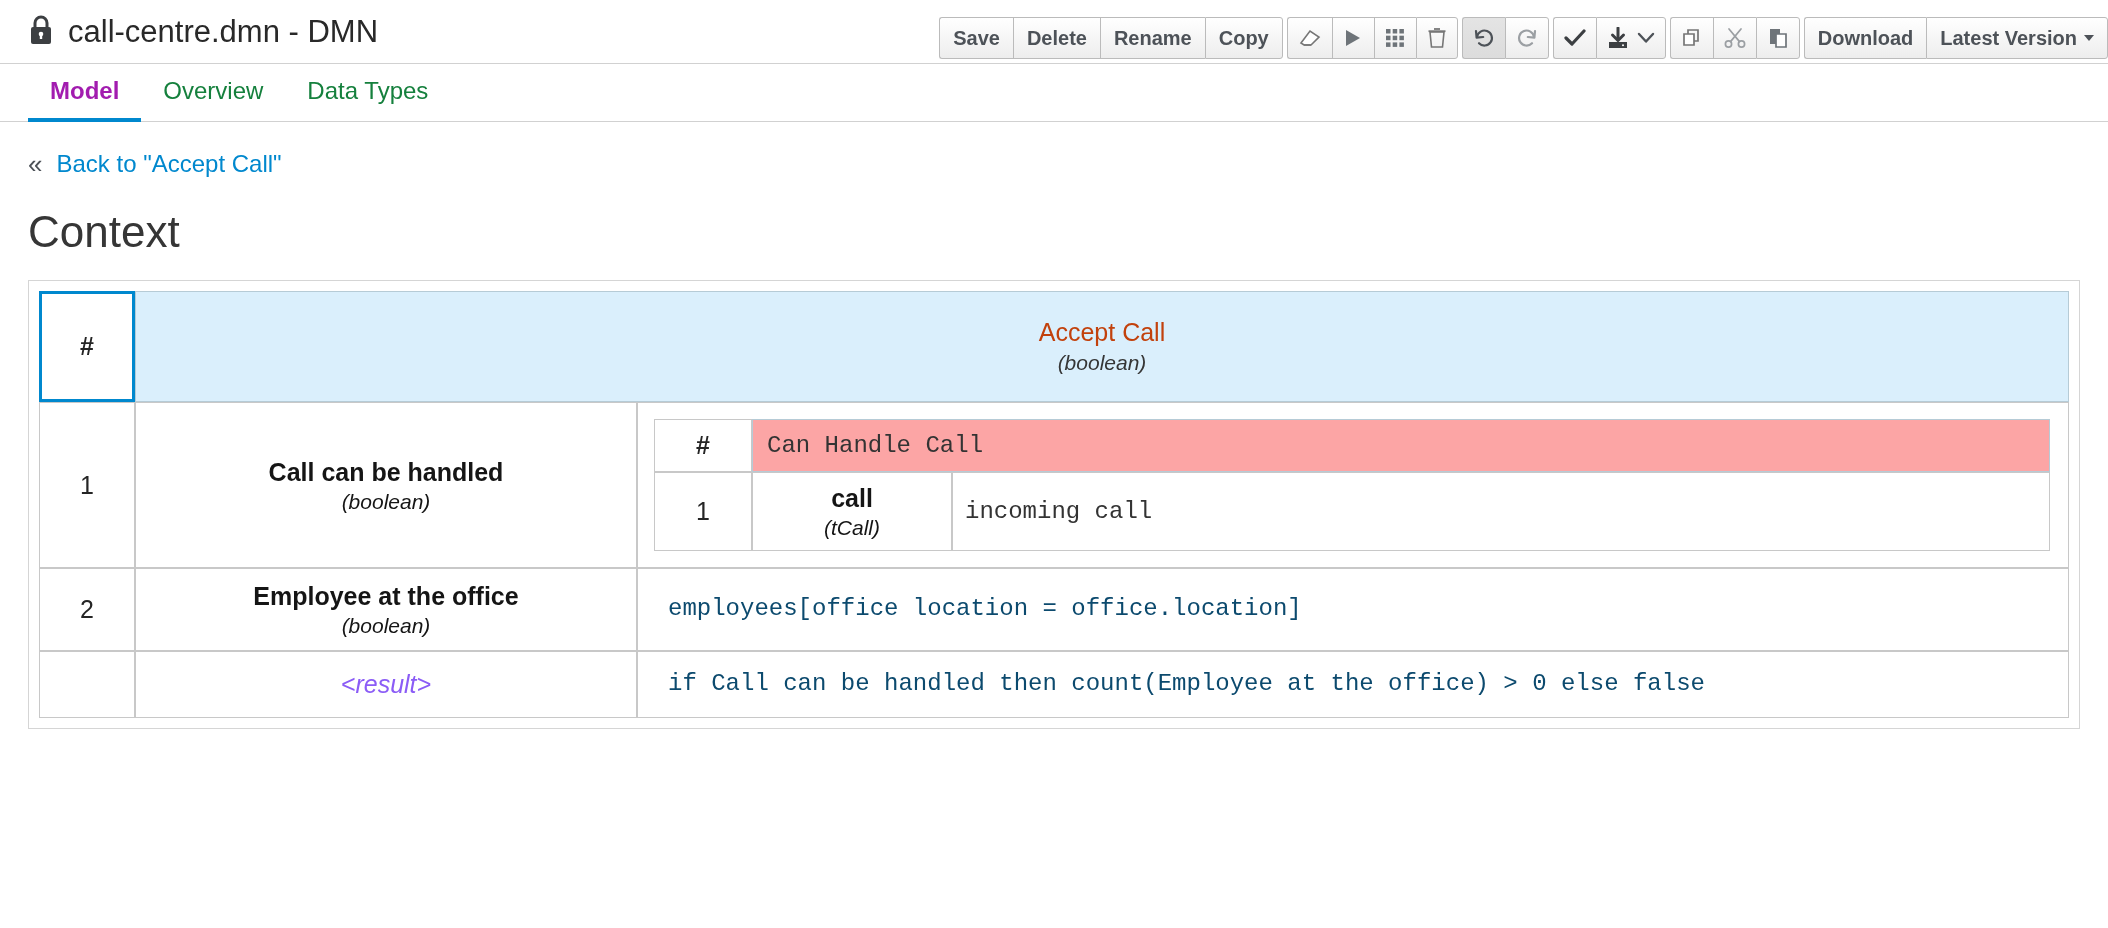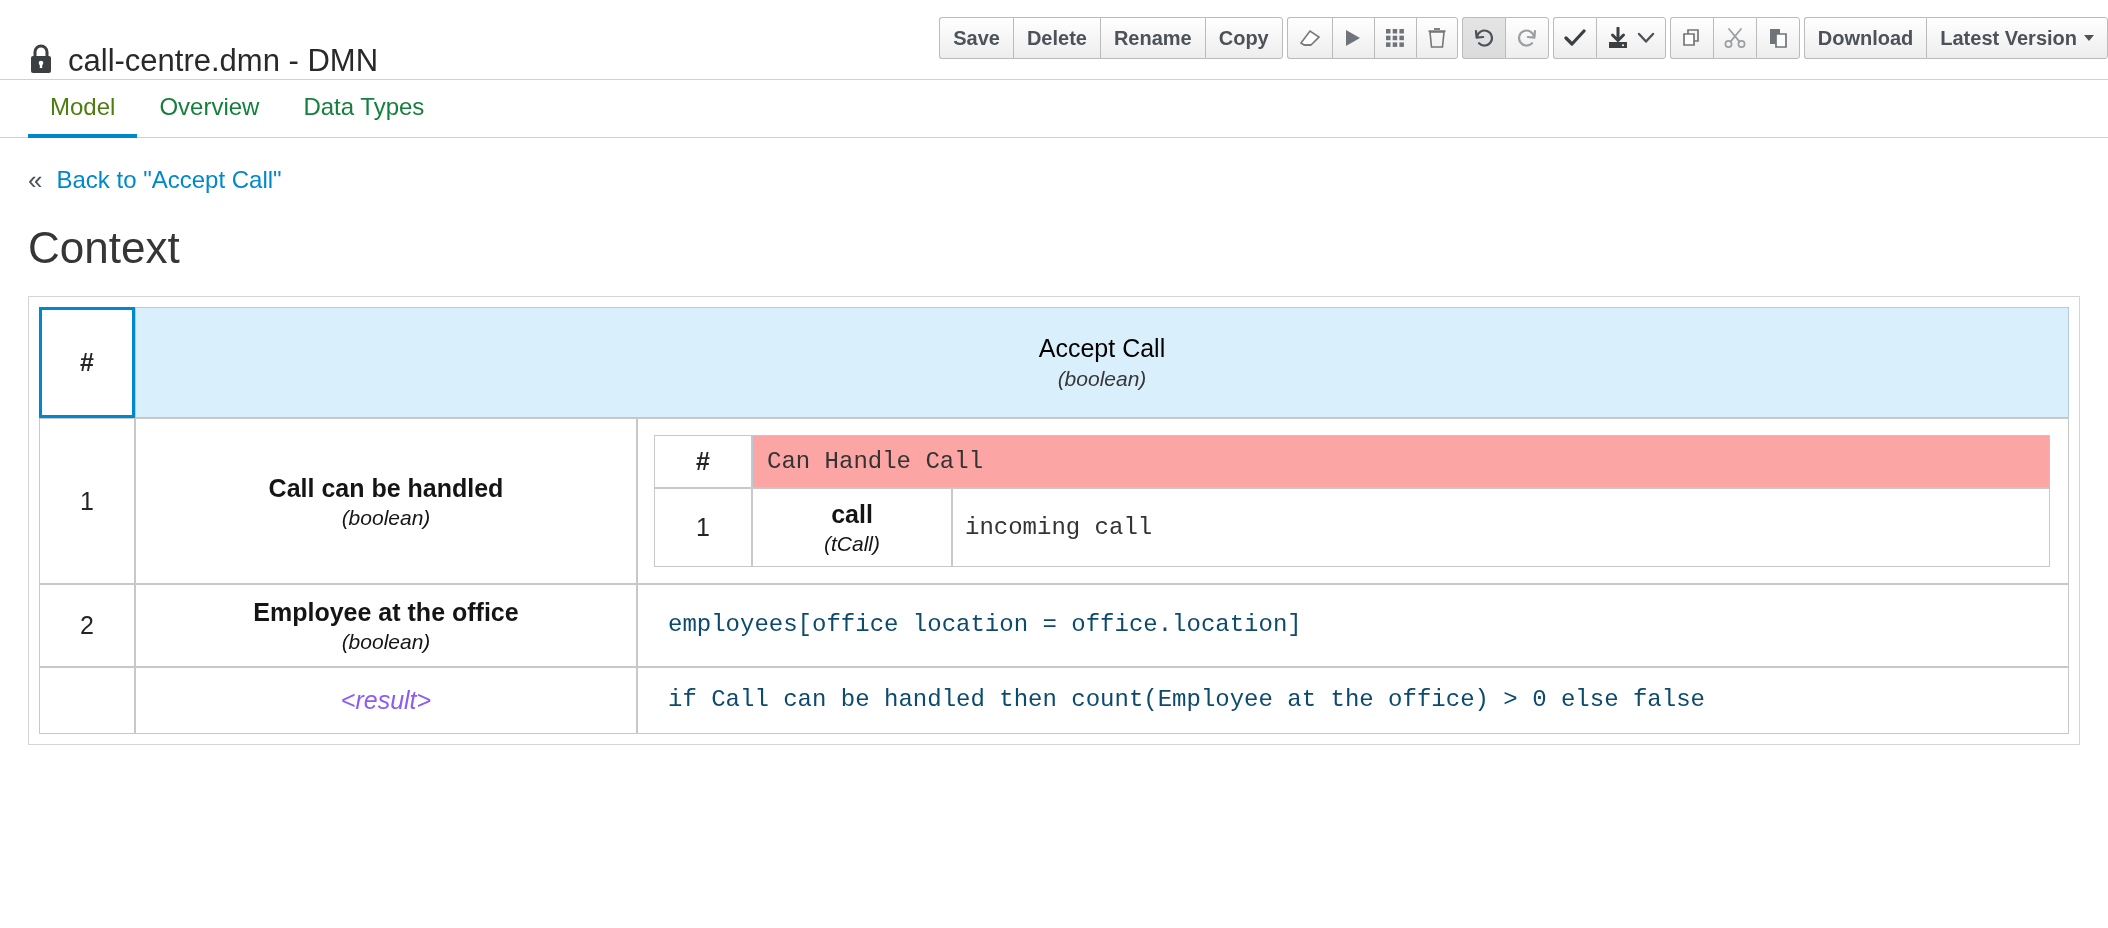--- a/index.html
+++ b/index.html
@@ -7,24 +7,24 @@
     margin: 0; padding: 0;
     width: 2108px; height: 928px;
     background: #ffffff;
     font-family: "Liberation Sans", sans-serif;
     overflow: hidden;
   }
 
   
   .header {
     position: relative;
-    height: 80px;
+    height: 64px;
     border-bottom: 1px solid #d1d1d1;
     display: flex;
-    align-items: flex-end;
+    align-items: center;
     padding-left: 28px;
     background: #ffffff;
   }
   .title-group { display: flex; align-items: center; gap: 14px; }
   .lock-icon { display: block; }
   .doc-title {
     font-size: 31px;
     color: #292929;
     font-weight: 400;
     white-space: nowrap;
@@ -84,21 +84,21 @@
   .tab {
     display: flex;
     align-items: center;
     padding: 0 22px;
     font-size: 24px;
     color: #15803d;
     cursor: pointer;
     border-bottom: 4px solid transparent;
     margin-bottom: -1px;
   }
-  .tab.active { color: #4d7c0f; border-bottom-color: #0088ce; }
+  .tab.active { color: #a21caf; border-bottom-color: #0088ce; font-weight: bold; }
 
   
   .content { padding: 28px 28px 0 28px; }
   .back-row { display: flex; align-items: center; gap: 14px; margin-bottom: 30px; }
   .back-chevrons { color: #4d5258; font-size: 26px; line-height: 1; }
   .back-link {
     color: #0088ce;
     font-size: 24px;
     text-decoration: none;
     cursor: pointer;
@@ -135,21 +135,21 @@
     background: #ffffff;
   }
   .cell-head-blue {
     background: #daeffc;
     border: 1px solid #b6cbd6;
     text-align: center;
     padding: 26px 10px;
   }
   .hdr-name {
     font-size: 25px;
-    color: #000000;
+    color: #c2410c;
     line-height: 1.15;
   }
   .hdr-type {
     font-size: 21px;
     font-style: italic;
     color: #363636;
     margin-top: 4px;
   }
   .cell-idx-head {
     border: 3px solid #0088ce;

